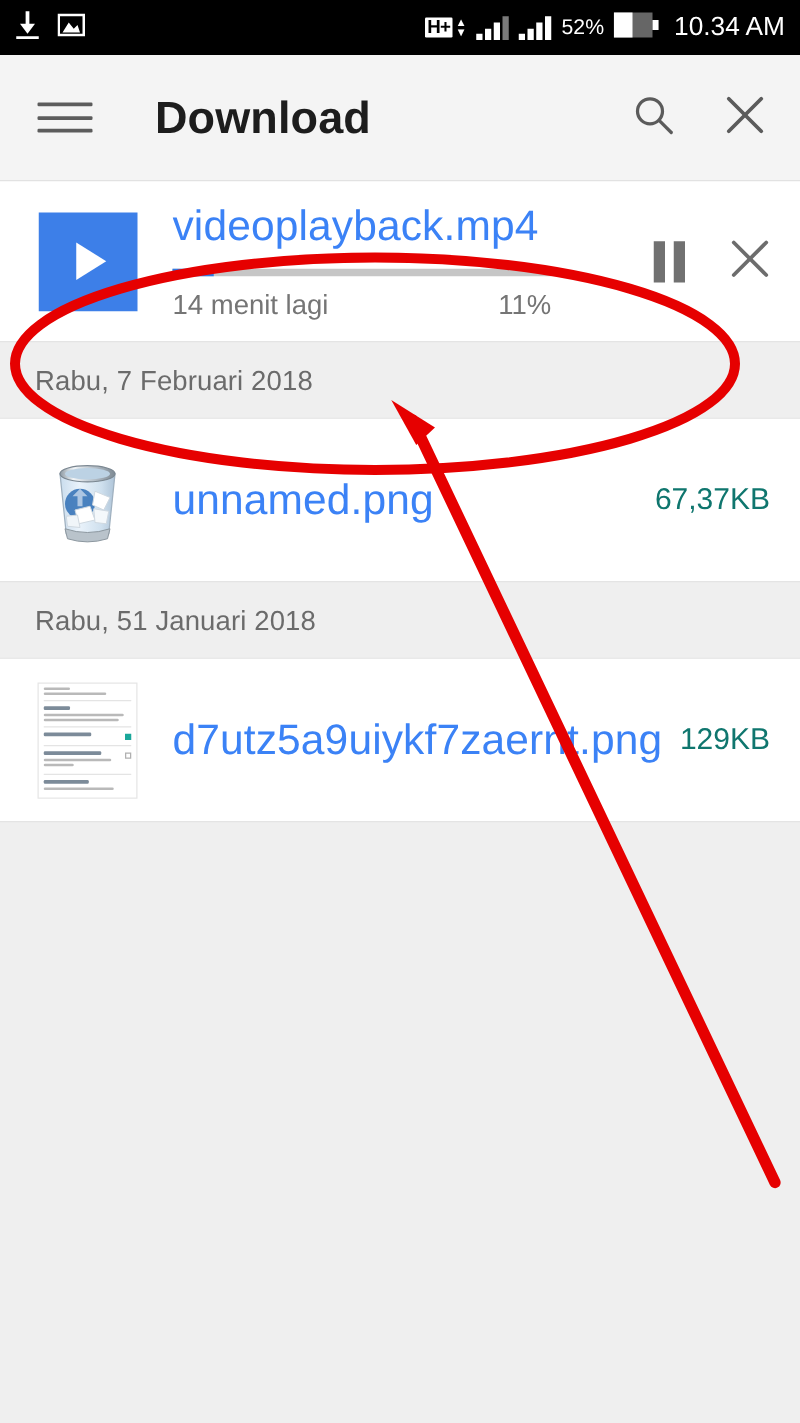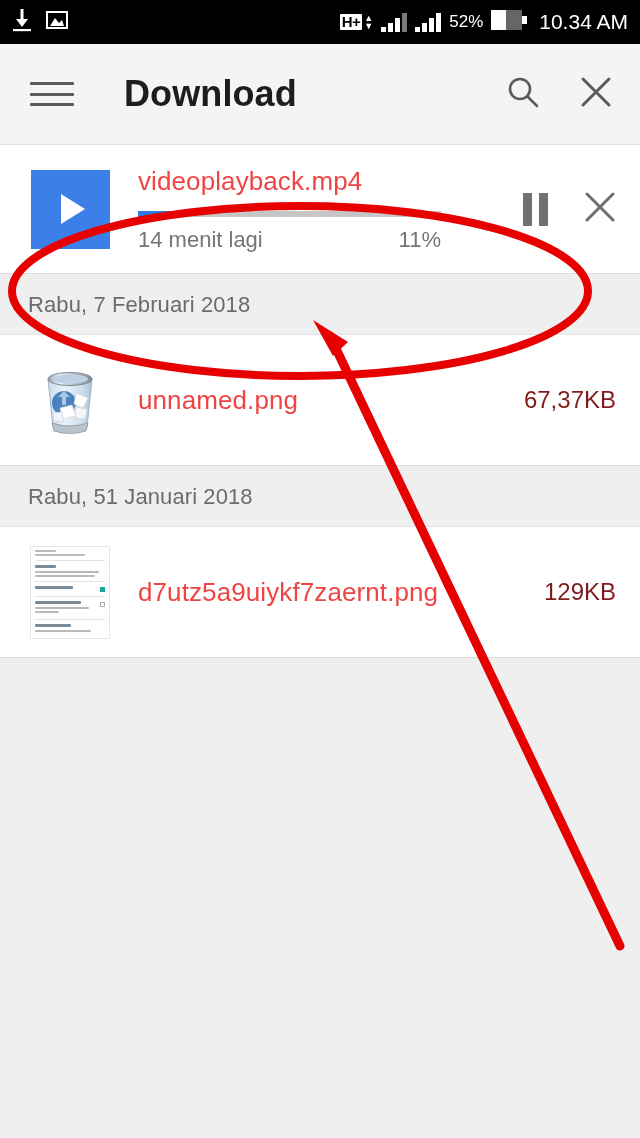--- a/index.html
+++ b/index.html
@@ -161,22 +161,22 @@
   }
 
   .row-body {
     flex: 1 1 auto;
     margin-left: 28px;
     min-width: 0;
   }
   .row.active .row-body { margin-left: 28px; }
 
   .filename {
-    font-size: 26px;
-    color: #ef4444;
+    font-size: 34px;
+    color: #3b82f6;
     white-space: nowrap;
     overflow: hidden;
     letter-spacing: 0.1px;
   }
   .subline {
     font-size: 23px;
     color: #757575;
     margin-top: 6px;
     letter-spacing: 0.1px;
   }
@@ -198,21 +198,21 @@
     display: flex;
     width: 303px;
     margin-top: 10px;
     font-size: 22px;
     color: #757575;
   }
   .progress-meta .pct { margin-left: auto; }
 
   .filesize {
     font-size: 24px;
-    color: #7f1d1d;
+    color: #0f766e;
     margin-left: 16px;
     white-space: nowrap;
   }
 
   .row-actions {
     display: flex;
     align-items: center;
     gap: 36px;
     margin-left: 18px;
   }

